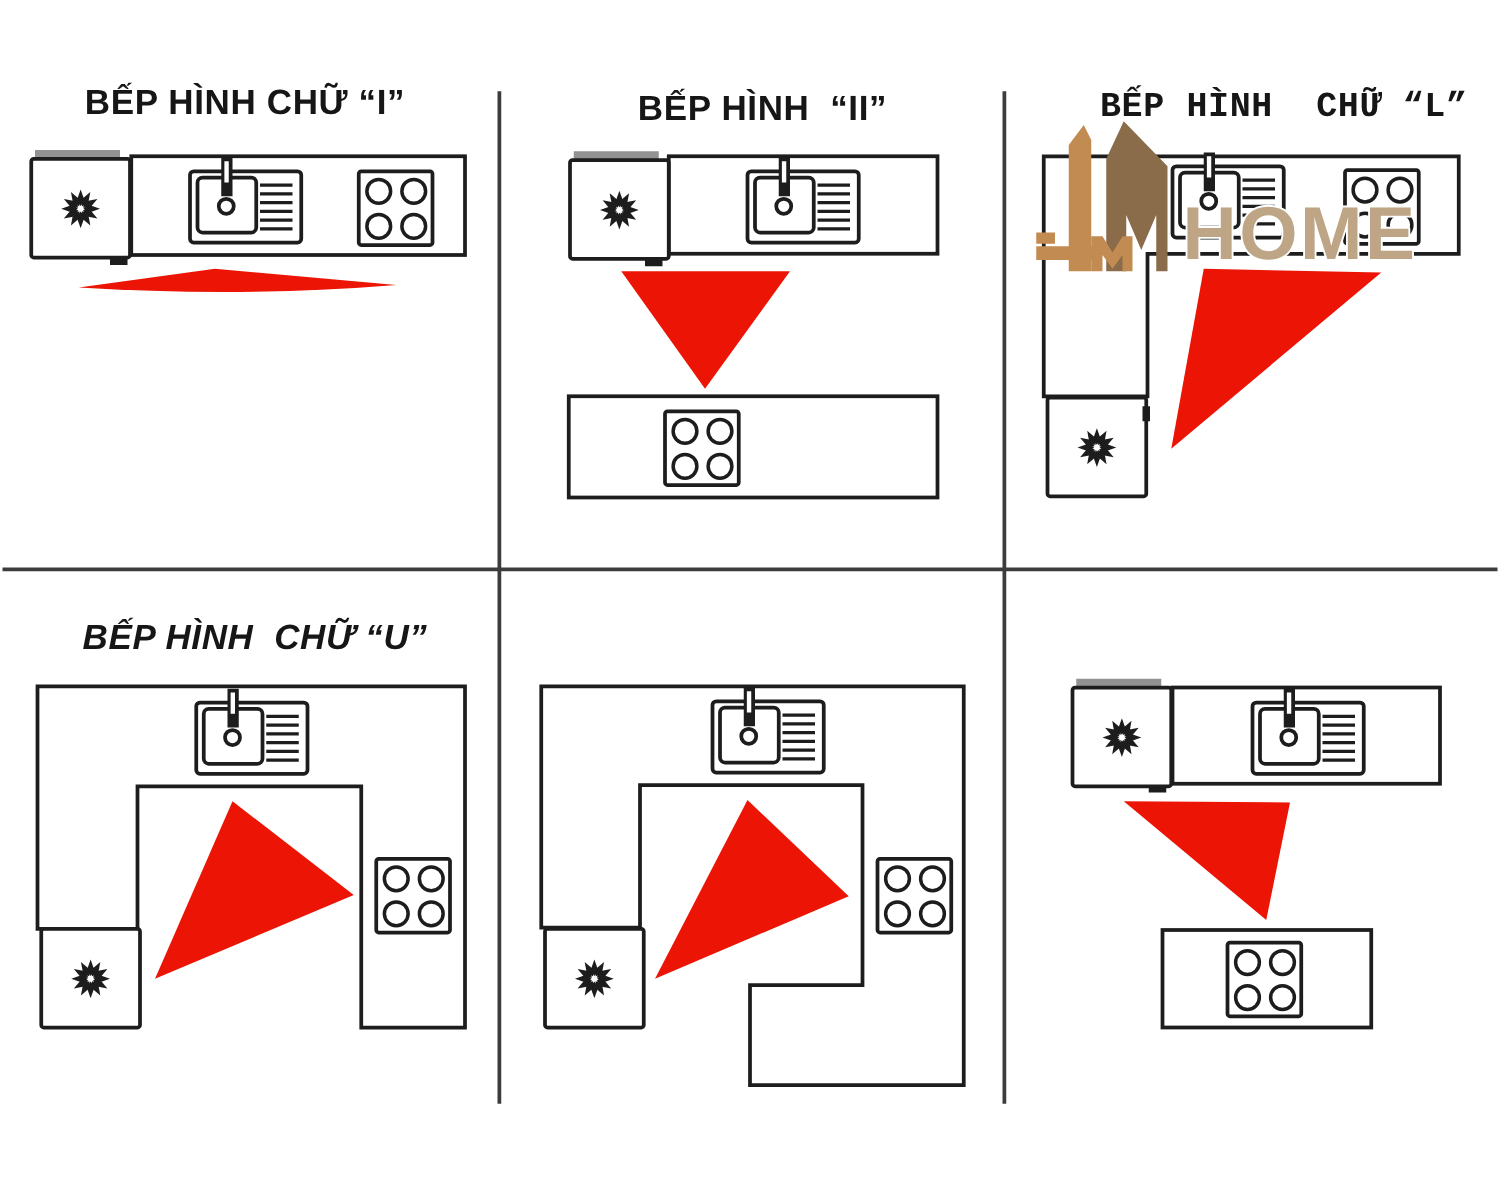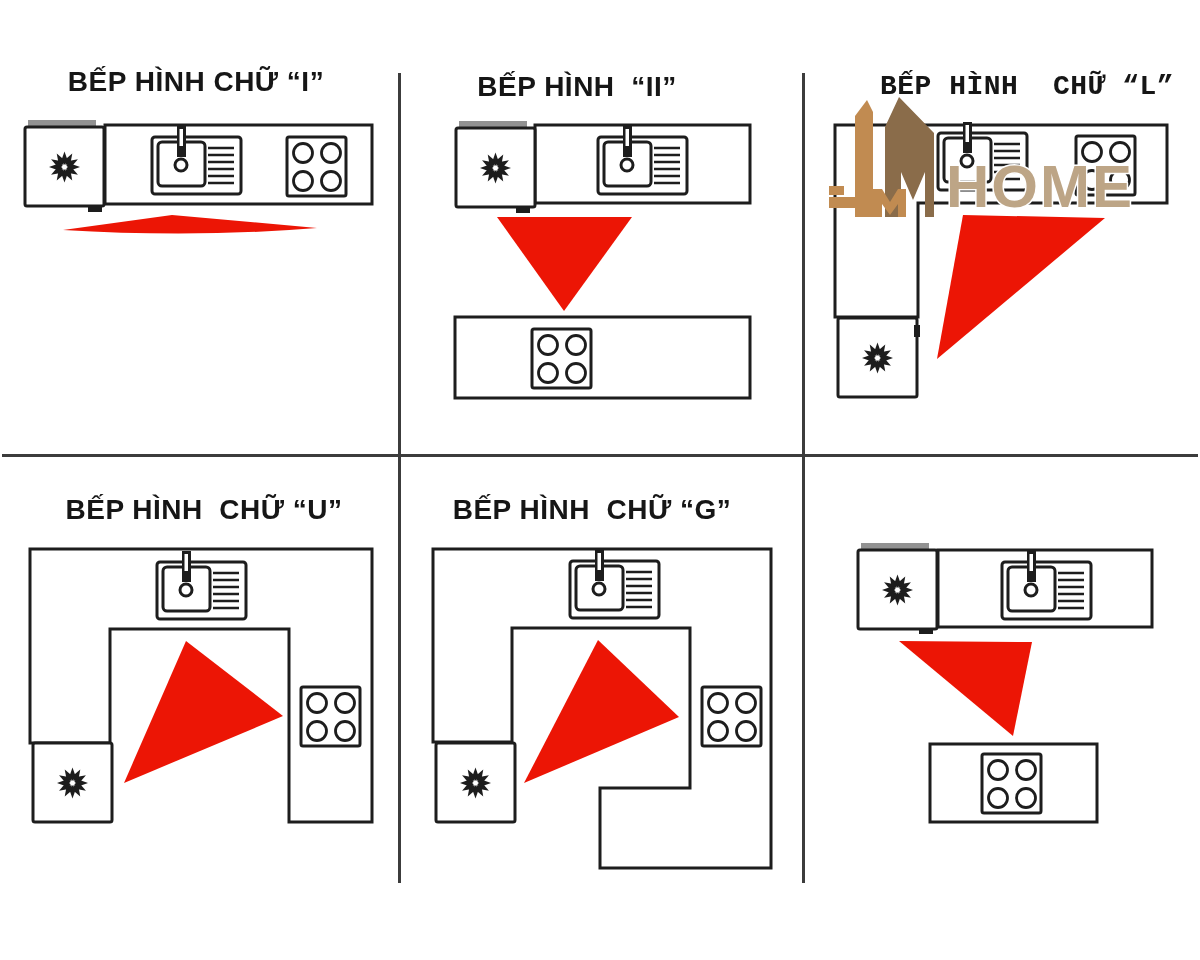--- a/index.html
+++ b/index.html
@@ -139,18 +139,17 @@
       <path fill="#c18b51" d="M855 217 V116 L867 100 L873 112 V217 Z"></path>
       <rect fill="#c18b51" x="829" y="186" width="15" height="9"></rect>
       <rect fill="#c18b51" x="829" y="197" width="48" height="11"></rect>
       <path fill="#8a6c4a" d="M885 217 V127 L899 97 L934 133 V217 H925 V172 L913 200 L901 172 V217 Z"></path>
       <path fill="#c18b51" d="M873 217 V189 H882 L890 202 L898 189 H906 V217 H898 V204 L890 215 L882 204 V217 Z"></path>
       <text x="1040" y="207" text-anchor="middle" font-family="Liberation Sans, DejaVu Sans, sans-serif" font-size="60" font-weight="bold" letter-spacing="2" fill="#bda586" stroke="#ffffff" stroke-width="3" paint-order="stroke" stroke-linejoin="round">HOME</text>
     </g>
   </svg>
 
   <div class="ptitle" style="left:196px;top:68px;">BẾP HÌNH CHỮ “I”</div>
-  <div class="ptitle" style="left:577px;top:73px;text-align:center;">BẾP HÌNH  “II”</div>
+  <div class="ptitle" style="left:610px;top:73px;text-align:center;">BẾP HÌNH  “II”</div>
   <div class="ptitle" style="left:1027px;top:73px;font-family:Liberation Mono, monospace;">BẾP HÌNH  CHỮ “L”</div>
-  <div class="ptitle" style="left:204px;top:496px;">BẾP HÌNH  CHỮ “U”</div>
-  <div class="ptitle" style="left:592px;top:496px;">BẾP HÌNH  CHỮ “G”</div>
+  <div class="ptitle" style="left:204px;top:496px;font-style:italic;">BẾP HÌNH  CHỮ “U”</div>
 
 </div>
 
 </body></html>

